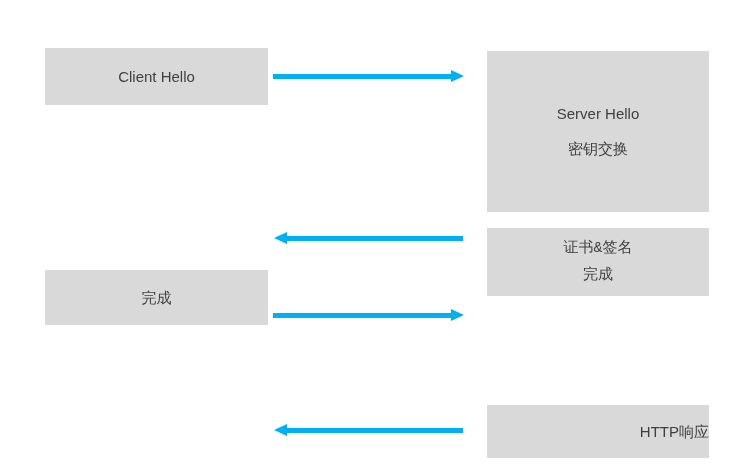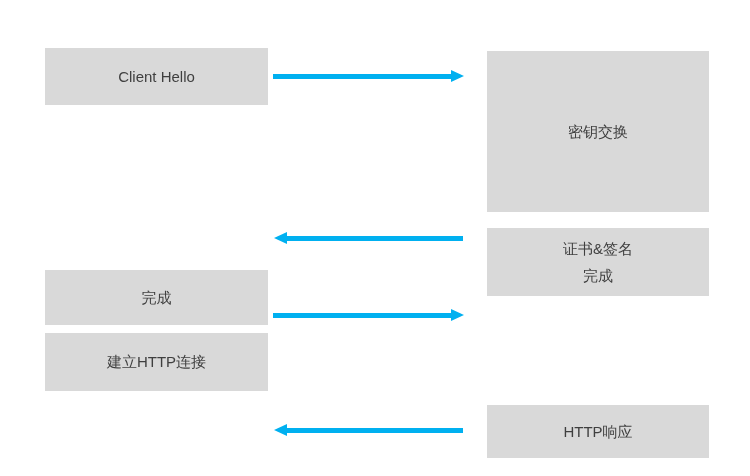--- a/index.html
+++ b/index.html
@@ -28,22 +28,22 @@
     font-size:15px;
     line-height:20px;
   }
   .box .line{white-space:nowrap;}
   
   .client-hello{left:45px;top:48px;width:223px;height:57px;line-height:19px;}
   .client-finish{left:45px;top:270px;width:223px;height:55px;}
   .http-connect{left:45px;top:333px;width:223px;height:58px;}
   
   .server-hello{left:487px;top:51px;width:222px;height:161px;gap:15px;}
-  .cert-box{left:487px;top:228px;width:222px;height:68px;gap:7px;}
-  .http-response{left:487px;top:405px;width:222px;height:53px;}
+  .cert-box{left:487px;top:228px;width:222px;height:68px;gap:7px;font-family:Liberation Mono, monospace;}
+  .http-response{left:487px;top:405px;width:222px;height:53px;align-items:flex-end;}
   
   .arrow{position:absolute;height:5px;}
   .arrow .shaft{position:absolute;top:0;bottom:0;background:var(--arrow);}
   .arrow .head{position:absolute;width:0;height:0;top:-4px;
     border-top:6.5px solid transparent;border-bottom:6.5px solid transparent;}
   .arrow.dir-right .shaft{left:0;right:12px;}
   .arrow.dir-right .head{right:0;border-left:13px solid var(--arrow);}
   .arrow.dir-left .shaft{left:12px;right:0;}
   .arrow.dir-left .head{left:0;border-right:13px solid var(--arrow);}
   .arrow-1{left:273px;top:74px;width:191px;}
@@ -57,25 +57,23 @@
 <div class="stage">
 
   <div class="box client-hello">
     <div class="line">Client Hello</div>
   </div>
 
   <div class="box client-finish">
     <div class="line">完成</div>
   </div>
 
-  <div class="box http-connect">
-    <div class="line">建立HTTP连接</div>
-  </div>
 
   <div class="box server-hello">
+    <div class="line">Server Hello</div>
     <div class="line">密钥交换</div>
   </div>
 
   <div class="box cert-box">
     <div class="line">证书&amp;签名</div>
     <div class="line">完成</div>
   </div>
 
   <div class="box http-response">
     <div class="line">HTTP响应</div>

